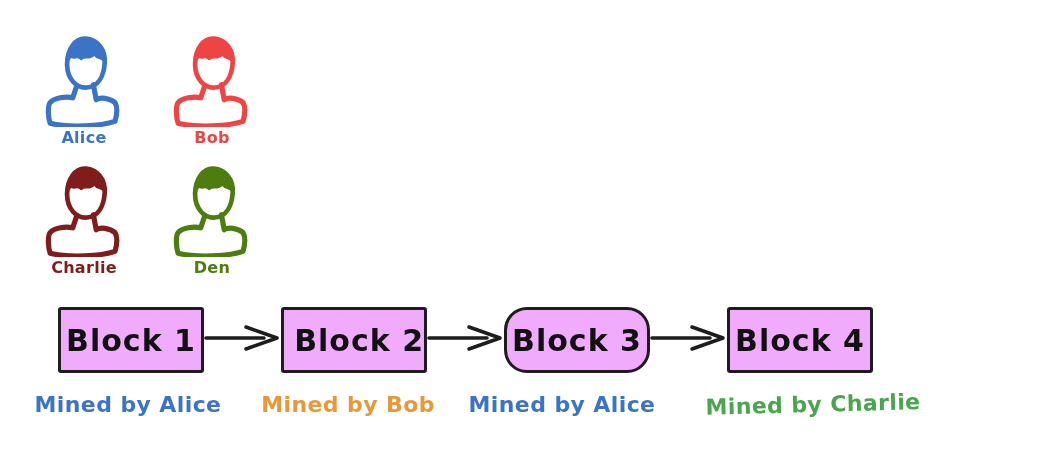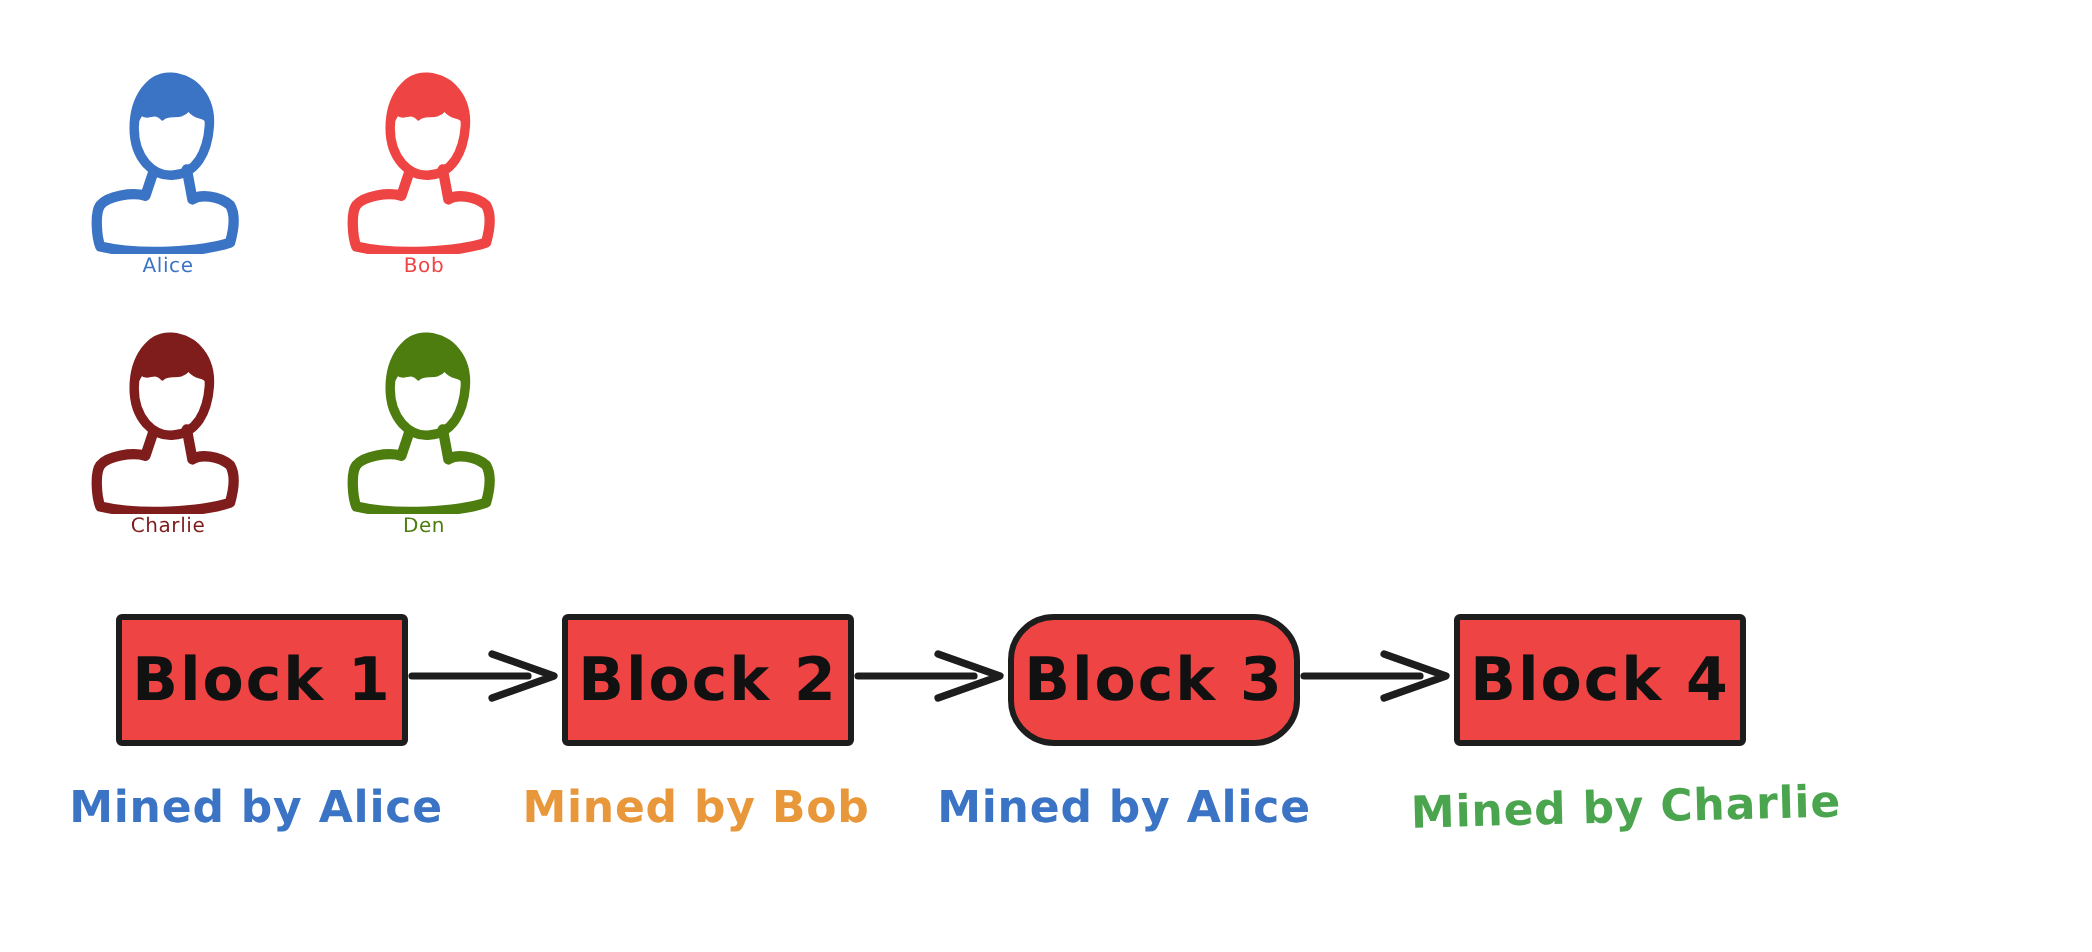--- a/index.html
+++ b/index.html
@@ -15,33 +15,33 @@
     position:absolute;
     margin:0;
     width:92px;
     text-align:center;
   }
   .user svg{display:block;margin:0 auto;width:86px;height:94px;}
   .p-hair{fill:currentColor;stroke:currentColor;stroke-width:2;stroke-linejoin:round;}
   .p-head{fill:none;stroke:currentColor;stroke-width:5;stroke-linecap:round;}
   .p-torso{fill:none;stroke:currentColor;stroke-width:5.5;stroke-linecap:round;stroke-linejoin:round;}
   .user-name{
-    font-size:10px;
-    font-weight:normal;
+    font-size:16px;
+    font-weight:bold;
     margin-top:1px;
     letter-spacing:.3px;
   }
   
   .block{
     position:absolute;
     width:146px;height:66px;
     box-sizing:border-box;
     border:3.5px solid #1d1d1d;
     border-radius:3px;
-    background:#ef4444;
+    background:#f0abfc;
     display:flex;align-items:center;justify-content:center;
     font-size:30px;font-weight:600;color:#111111;
     letter-spacing:1px;
   }
   .arrow{position:absolute;width:78px;height:30px;}
   .arrow path{stroke:#1d1d1d;stroke-width:3.6;fill:none;stroke-linecap:round;stroke-linejoin:round;}
   
   .miner{
     position:absolute;
     width:240px;
@@ -92,21 +92,21 @@
   </figure>
     </div>
   <div id="chain">
       <div class="block" style="left: 58px; top: 307px; border-color: rgb(29, 29, 29);">
         <span>Block 1</span>
       </div>
       <svg class="arrow" viewBox="0 0 78 30" aria-hidden="true" style="left: 204px; top: 323px;">
     <path d="M2,15 L60,15" style="stroke: rgb(29, 29, 29);"></path>
     <path d="M42,4 L73,15 L42,26" style="stroke: rgb(29, 29, 29);"></path>
   </svg>
-      <div class="block" style="left: 281px; top: 307px; border-color: rgb(29, 29, 29);">
+      <div class="block" style="left: 281px; top: 307px; border-color: rgb(29, 29, 29); justify-content: flex-end;">
         <span>Block 2</span>
       </div>
       <svg class="arrow" viewBox="0 0 78 30" aria-hidden="true" style="left: 427px; top: 323px;">
     <path d="M2,15 L60,15" style="stroke: rgb(29, 29, 29);"></path>
     <path d="M42,4 L73,15 L42,26" style="stroke: rgb(29, 29, 29);"></path>
   </svg>
       <div class="block" style="left: 504px; top: 307px; border-color: rgb(29, 29, 29); border-radius: 23px;">
         <span>Block 3</span>
       </div>
       <svg class="arrow" viewBox="0 0 78 30" aria-hidden="true" style="left: 650px; top: 323px;">

